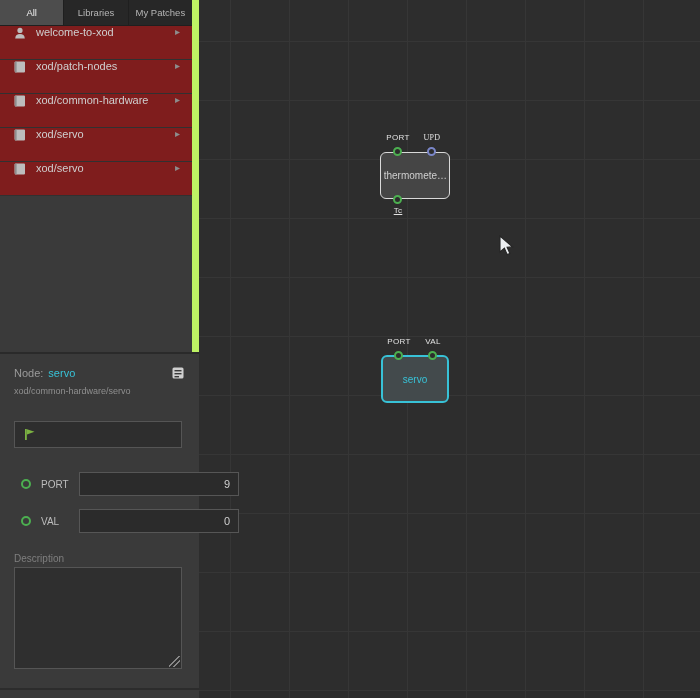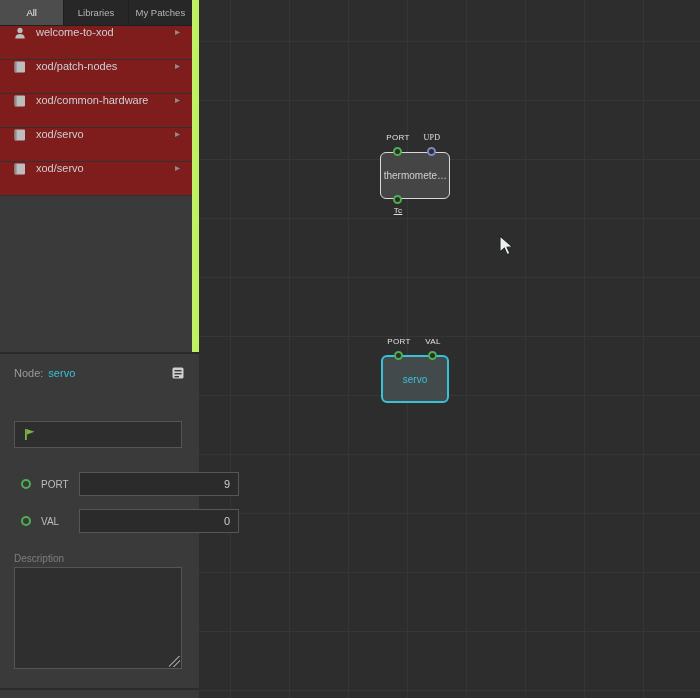--- a/index.html
+++ b/index.html
@@ -226,20 +226,21 @@
         <span class="insp-header-icon">
           <svg width="14" height="14" viewBox="0 0 14 14">
             <rect x="1.5" y="1.5" width="11" height="11" rx="1.5" fill="#cfcfcf"></rect>
             <rect x="3.5" y="4" width="7" height="1.4" fill="#3a3a3a"></rect>
             <rect x="3.5" y="7" width="7" height="1.4" fill="#3a3a3a"></rect>
             <rect x="3.5" y="10" width="4.5" height="1.4" fill="#3a3a3a"></rect>
           </svg>
         </span>
       </div>
 
+      <div class="insp-path">xod/common-hardware/servo</div>
 
       <div class="flag-box">
         <svg width="12" height="13" viewBox="0 0 12 13">
           <rect x="1" y="1" width="1.8" height="11" fill="#7cb342"></rect>
           <path d="M3,1.2 L10.5,3.8 L3,6.4 Z" fill="#7cb342"></path>
         </svg>
       </div>
 
       <div class="field-row row0">
         <span class="pin-ring"></span>

